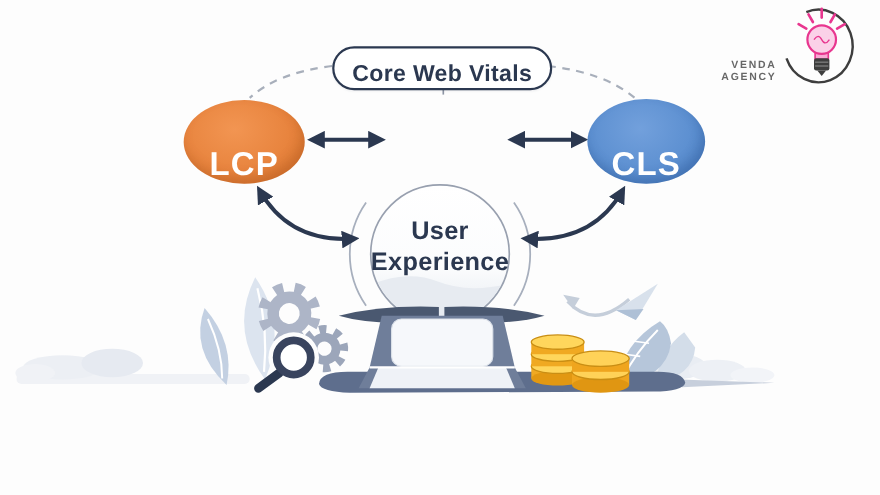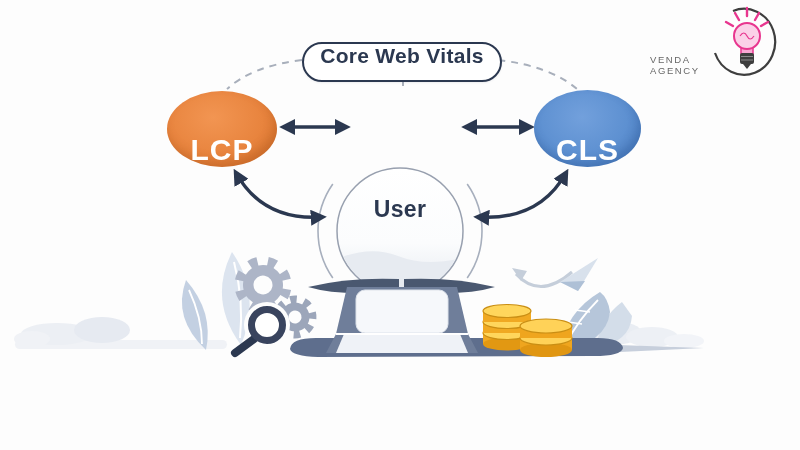--- a/index.html
+++ b/index.html
@@ -7,21 +7,21 @@
     width:800px;height:450px;overflow:hidden;background:#FDFDFD;
     font-family:"Liberation Sans",sans-serif;position:relative;
   }
   .stage{position:absolute;inset:0;width:800px;height:450px;}
   .abs{position:absolute;}
   svg{display:block;}
 
   .pill{
     left:302px;top:42px;width:196px;height:36px;
     background:#FFFFFF;border:2.5px solid #2B3850;border-radius:22px;
-    display:flex;align-items:flex-start;justify-content:center;
+    display:flex;align-items:flex-end;justify-content:center;
     font-size:21px;font-weight:800;color:#2B3850;letter-spacing:.3px;
     box-shadow:0 1px 2px rgba(40,50,80,.08);
   }
   .node{
     border-radius:50%;display:flex;align-items:flex-end;justify-content:center;
     color:#FFFFFF;font-weight:800;font-size:30px;letter-spacing:1px;
   }
   .node-lcp{left:167px;top:91px;width:110px;height:76px;
     background:radial-gradient(ellipse at 42% 35%,#F29552 0%,#E8843E 55%,#D8742D 100%);
     box-shadow:inset -3px -6px 10px rgba(140,60,10,.25);}
@@ -39,22 +39,22 @@
   .seo-label{
     left:358px;top:296px;width:88px;text-align:center;
     color:#2B3850;font-weight:800;font-size:27px;letter-spacing:1px;
   }
   .logo-fa{
     left:653px;top:29px;width:68px;text-align:right;direction:rtl;
     font-family:"DejaVu Sans",sans-serif;
     color:#E8368F;font-weight:700;font-size:13.5px;
   }
   .logo-en{
-    left:650px;top:54px;width:76px;text-align:left;
-    color:#676767;font-size:9.5px;letter-spacing:1.6px;font-weight:400;
+    left:630px;top:54px;width:76px;text-align:right;
+    color:#676767;font-size:9.5px;letter-spacing:1.6px;font-weight:700;
   }
 </style>
 </head>
 <body>
 
 <div class="stage">
 
   <svg class="abs" style="left:0;top:0" width="800" height="450" viewBox="0 0 800 450">
     <defs>
       <marker id="ah" viewBox="0 0 10 10" refX="7" refY="5" markerWidth="4.6" markerHeight="4.6" orient="auto-start-reverse">
@@ -210,17 +210,18 @@
 
   <div class="abs node node-lcp">
     <span>LCP</span>
   </div>
   <div class="abs node node-cls">
     <span>CLS</span>
   </div>
 
   <div class="abs ux-label">
     <div>User</div>
+    <div>Experience</div>
   </div>
 
 
   <div class="abs logo-en">VENDA AGENCY</div>
 </div>
 
 </body></html>

